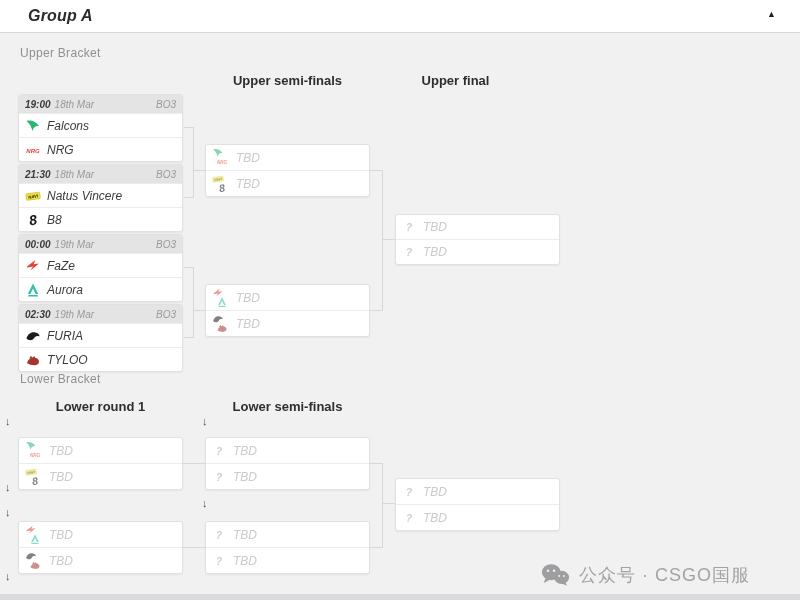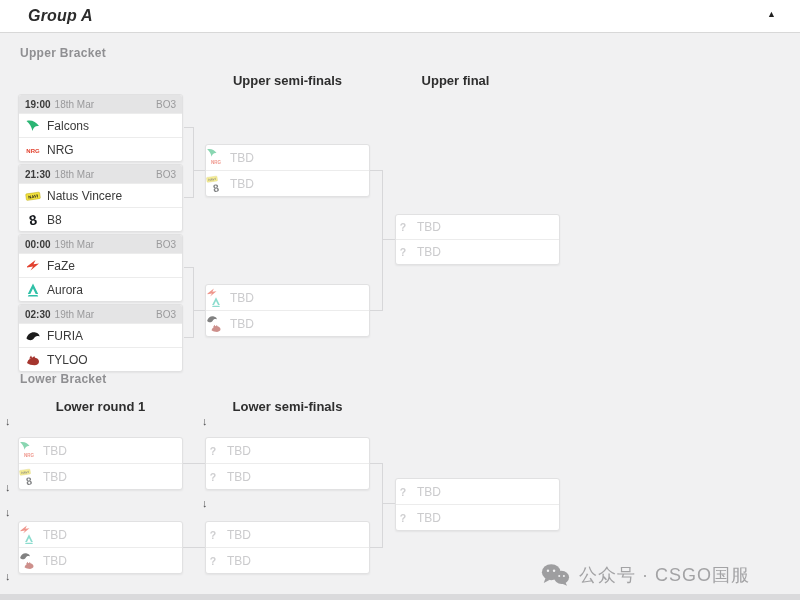--- a/index.html
+++ b/index.html
@@ -1,27 +1,27 @@
 <!DOCTYPE html>
 <html><head>
 <meta charset="utf-8">
 <style>
   html,body{margin:0;padding:0;background:#fff;font-family:"Liberation Sans","DejaVu Sans",sans-serif;}
   .stage{position:relative;width:800px;height:600px;background:#f1f1f2;overflow:hidden;}
   .topbar{position:absolute;left:0;top:0;width:800px;height:33px;background:#ffffff;border-bottom:1px solid #d8d8d8;box-sizing:border-box;}
   .group-title{position:absolute;left:28px;top:7px;font-size:16px;font-weight:bold;color:#2c2c2c;letter-spacing:.2px;font-style:italic;}
   .caret{position:absolute;right:24px;top:10px;font-size:9px;color:#1f1f1f;cursor:pointer;line-height:1;}
-  .section-label{position:absolute;font-size:12px;font-weight:bold;color:#8f8f92;letter-spacing:.3px;}
+  .section-label{position:absolute;font-size:12px;font-weight:normal;color:#8f8f92;letter-spacing:.3px;}
   .colhead{position:absolute;width:165px;text-align:center;font-size:13px;font-weight:bold;color:#2e2e2e;}
-  .match,.slotbox{position:absolute;width:165px;background:#ffffff;border:1px solid #e1e1e2;border-radius:3px;box-shadow:0 1px 2px rgba(0,0,0,.06);box-sizing:border-box;}
+  .match,.slotbox{position:absolute;width:165px;background:#ffffff;border:1px solid #e1e1e2;border-radius:3px;box-shadow:0 1px 2px rgba(0,0,0,.06);box-sizing:border-box;font-style:italic;}
   .mhead{height:18px;background:#e4e4e5;display:flex;align-items:center;padding:0 6px;font-size:10px;color:#9a9a9c;border-radius:2px 2px 0 0;}
   .mhead .time{font-weight:bold;color:#3a3a3a;margin-right:4px;}
   .mhead .fmt{margin-left:auto;}
   .trow{height:23px;display:flex;align-items:center;padding:0 6px;gap:6px;border-top:1px solid #ececec;font-size:12px;color:#3a3a3a;}
-  .srow{height:25px;display:flex;align-items:center;padding:0 0;gap:7px;border-top:1px solid #ececec;font-size:12px;}
+  .srow{height:25px;display:flex;align-items:center;padding:0 6px;gap:7px;border-top:1px solid #ececec;font-size:12px;}
   .srow:first-child,.finalbox .srow:first-child{border-top:none;}
   .finalbox .srow{height:24px;}
   .tbd{color:#cbcbcd;}
   .ticon{width:16px;height:16px;flex:0 0 16px;}
   .ticon svg{width:100%;height:100%;display:block;}
   .stack{position:relative;width:17px;height:22px;flex:0 0 17px;opacity:.55;}
   .stack .mini{position:absolute;width:12px;height:12px;}
   .stack .mini svg{width:100%;height:100%;display:block;}
   .stack .mini.a{left:0;top:0;}
   .stack .mini.b{left:4px;top:9px;}

